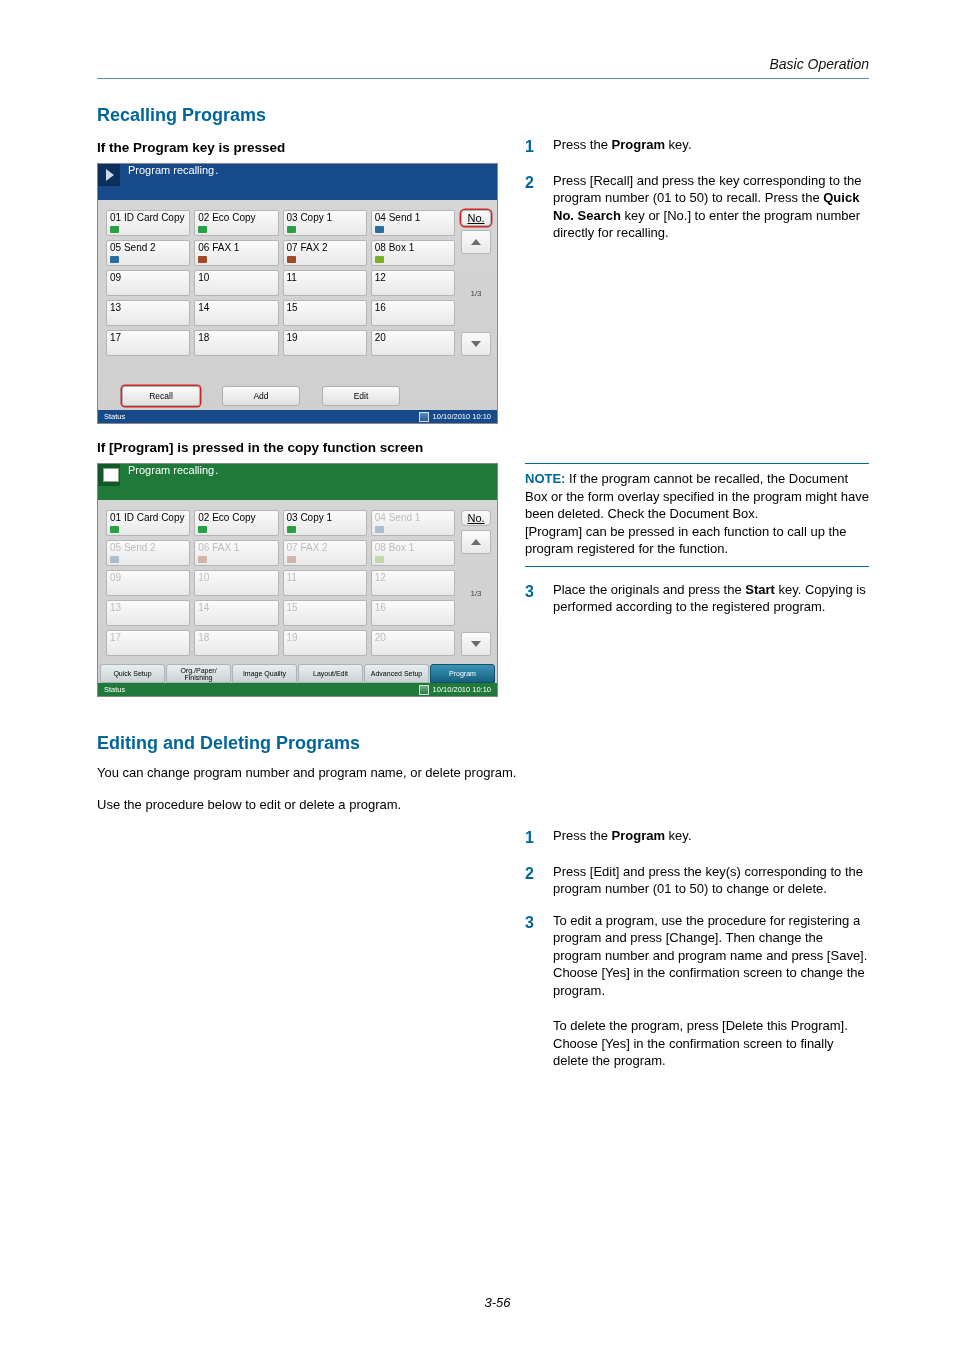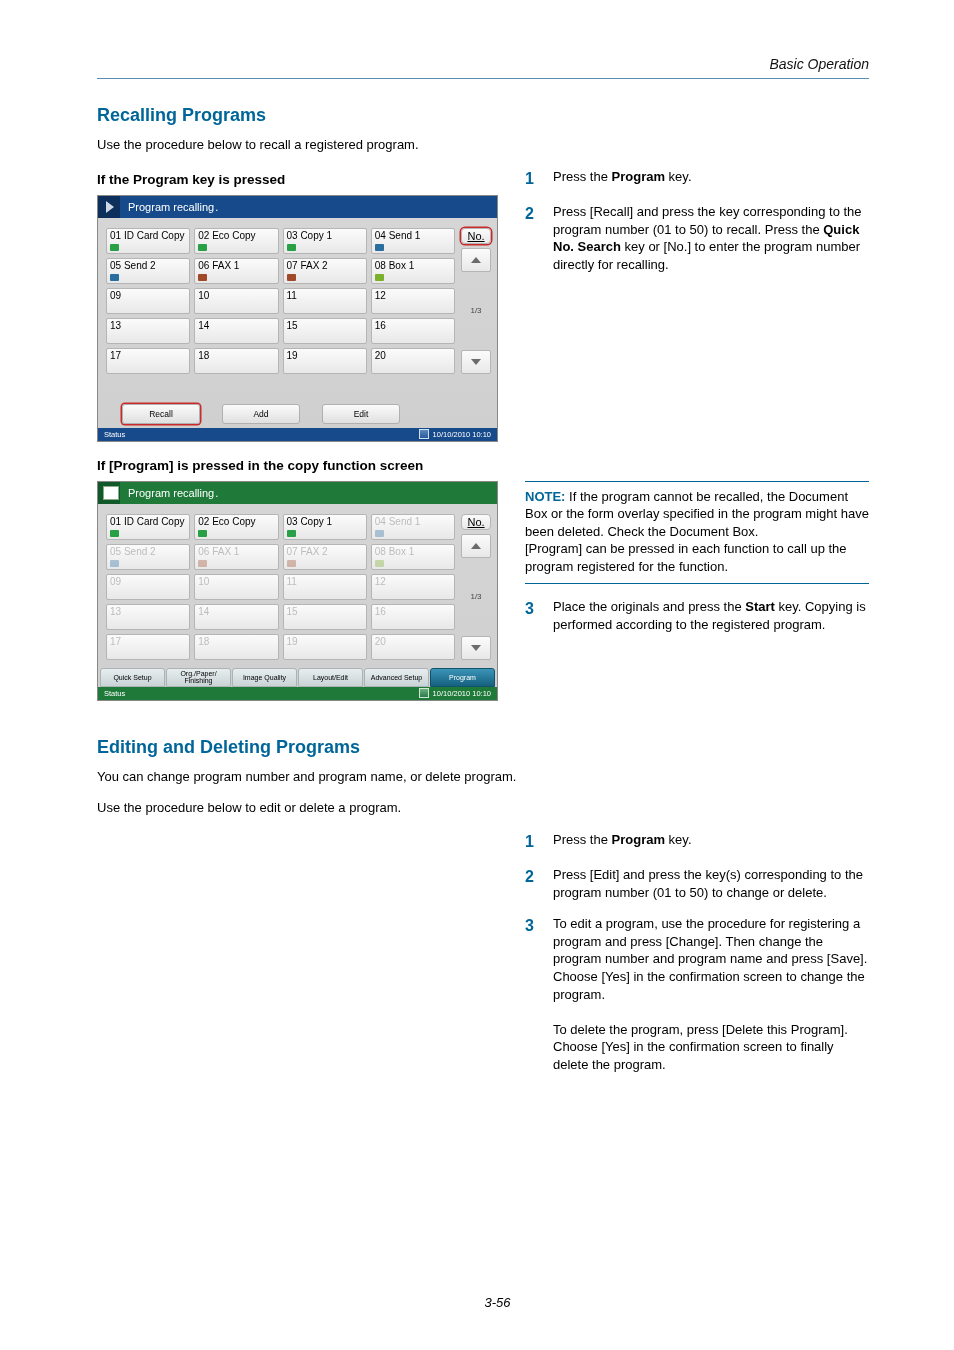--- a/index.html
+++ b/index.html
@@ -89,22 +89,21 @@
     width: 399px;
     border: 1px solid #888;
     background: linear-gradient(#d6d6d6, #cfcfcf);
     font-size: 9px;
     color: #000;
     position: relative;
     margin-bottom: 10px;
   }
   .ss-header {
     display: flex;
-    align-items: center;
-    height: 22px;
+    height: 36px;
     font-size: 11px;
     font-weight: normal;
   }
   .ss-header.blue { background: #174a8a; color: #fff; }
   .ss-header.green { background: #1f7a3a; color: #fff; }
   .ss-arrow {
     width: 22px; height: 22px;
     display: flex; align-items: center; justify-content: center;
   }
   .ss-arrow .chev {
@@ -257,21 +256,20 @@
 </style>
 </head>
 <body>
 
 <div class="page">
 
   <div class="running-head">Basic Operation</div>
   <div class="top-rule"></div>
 
   <h2 class="section">Recalling Programs</h2>
-  <p class="body">Use the procedure below to recall a registered program.</p>
 
   <div class="two-col">
 
     <div class="left-col">
       <div class="sub-bold">If the Program key is pressed</div>
 
       <div class="screenshot">
         <div class="ss-header blue">
           <div class="ss-arrow blue-bg">
               <div class="chev"></div>

